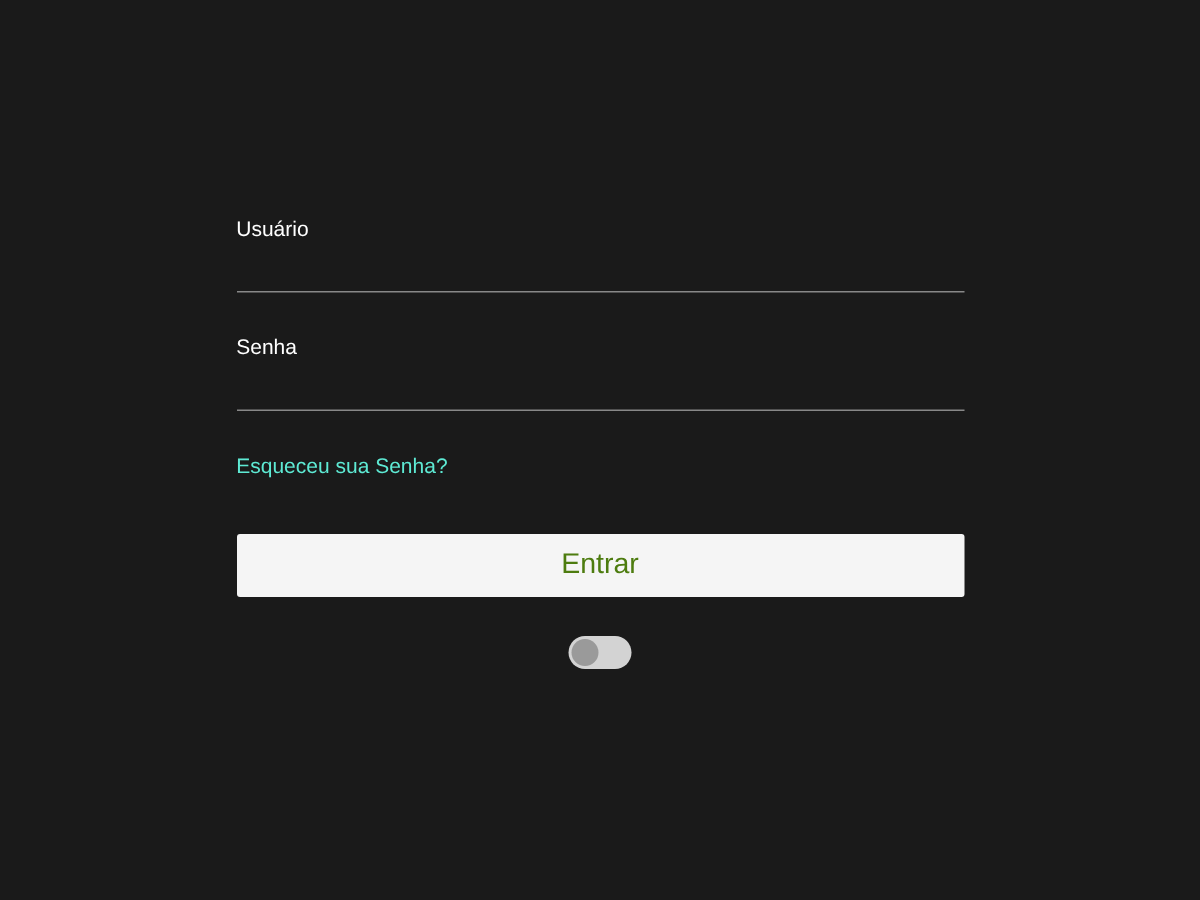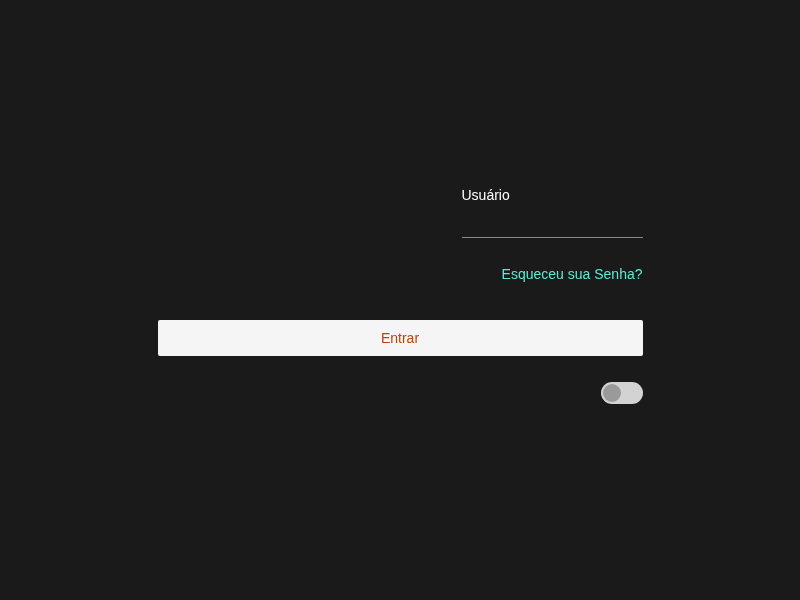--- a/index.html
+++ b/index.html
@@ -1,19 +1,18 @@
 <!DOCTYPE html>
 <html><head>
   <meta charset="utf-8">
   <style>
     * {
       box-sizing: border-box;
       margin: 0;
       padding: 0;
-      align-items: flex-end;
     }
     body {
       width: 800px;
       height: 600px;
       background: #1a1a1a;
       font-family: 'Segoe UI', Tahoma, Geneva, Verdana, sans-serif;
       display: flex;
       align-items: center;
       justify-content: center;
       overflow: hidden;
@@ -51,22 +50,22 @@
       font-weight: 400;
       text-decoration: none;
       cursor: pointer;
       display: inline-block;
       margin-bottom: 38px;
     }
     .submit-button {
       width: 100%;
       background: #f5f5f5;
       border: none;
-      color: #c2410c;
-      font-size: 14px;
+      color: #4d7c0f;
+      font-size: 19px;
       font-weight: 400;
       padding: 10px 0;
       cursor: pointer;
       border-radius: 2px;
     }
     .toggle-container {
       display: flex;
       justify-content: center;
       margin-top: 26px;
     }
@@ -90,20 +89,24 @@
   </style>
 </head>
 <body>
 
 <div class="login-form">
   <div class="field-group">
     <label class="field-label">Usuário</label>
     <input type="text" class="field-input" value="" style="">
   </div>
 
+  <div class="field-group">
+    <label class="field-label">Senha</label>
+    <input type="password" class="field-input" value="" style="">
+  </div>
 
   <a class="forgot-link">Esqueceu sua Senha?</a>
 
   <button class="submit-button">Entrar</button>
 
   <div class="toggle-container">
     <div class="toggle-switch">
       <div class="toggle-knob"></div>
     </div>
   </div>

